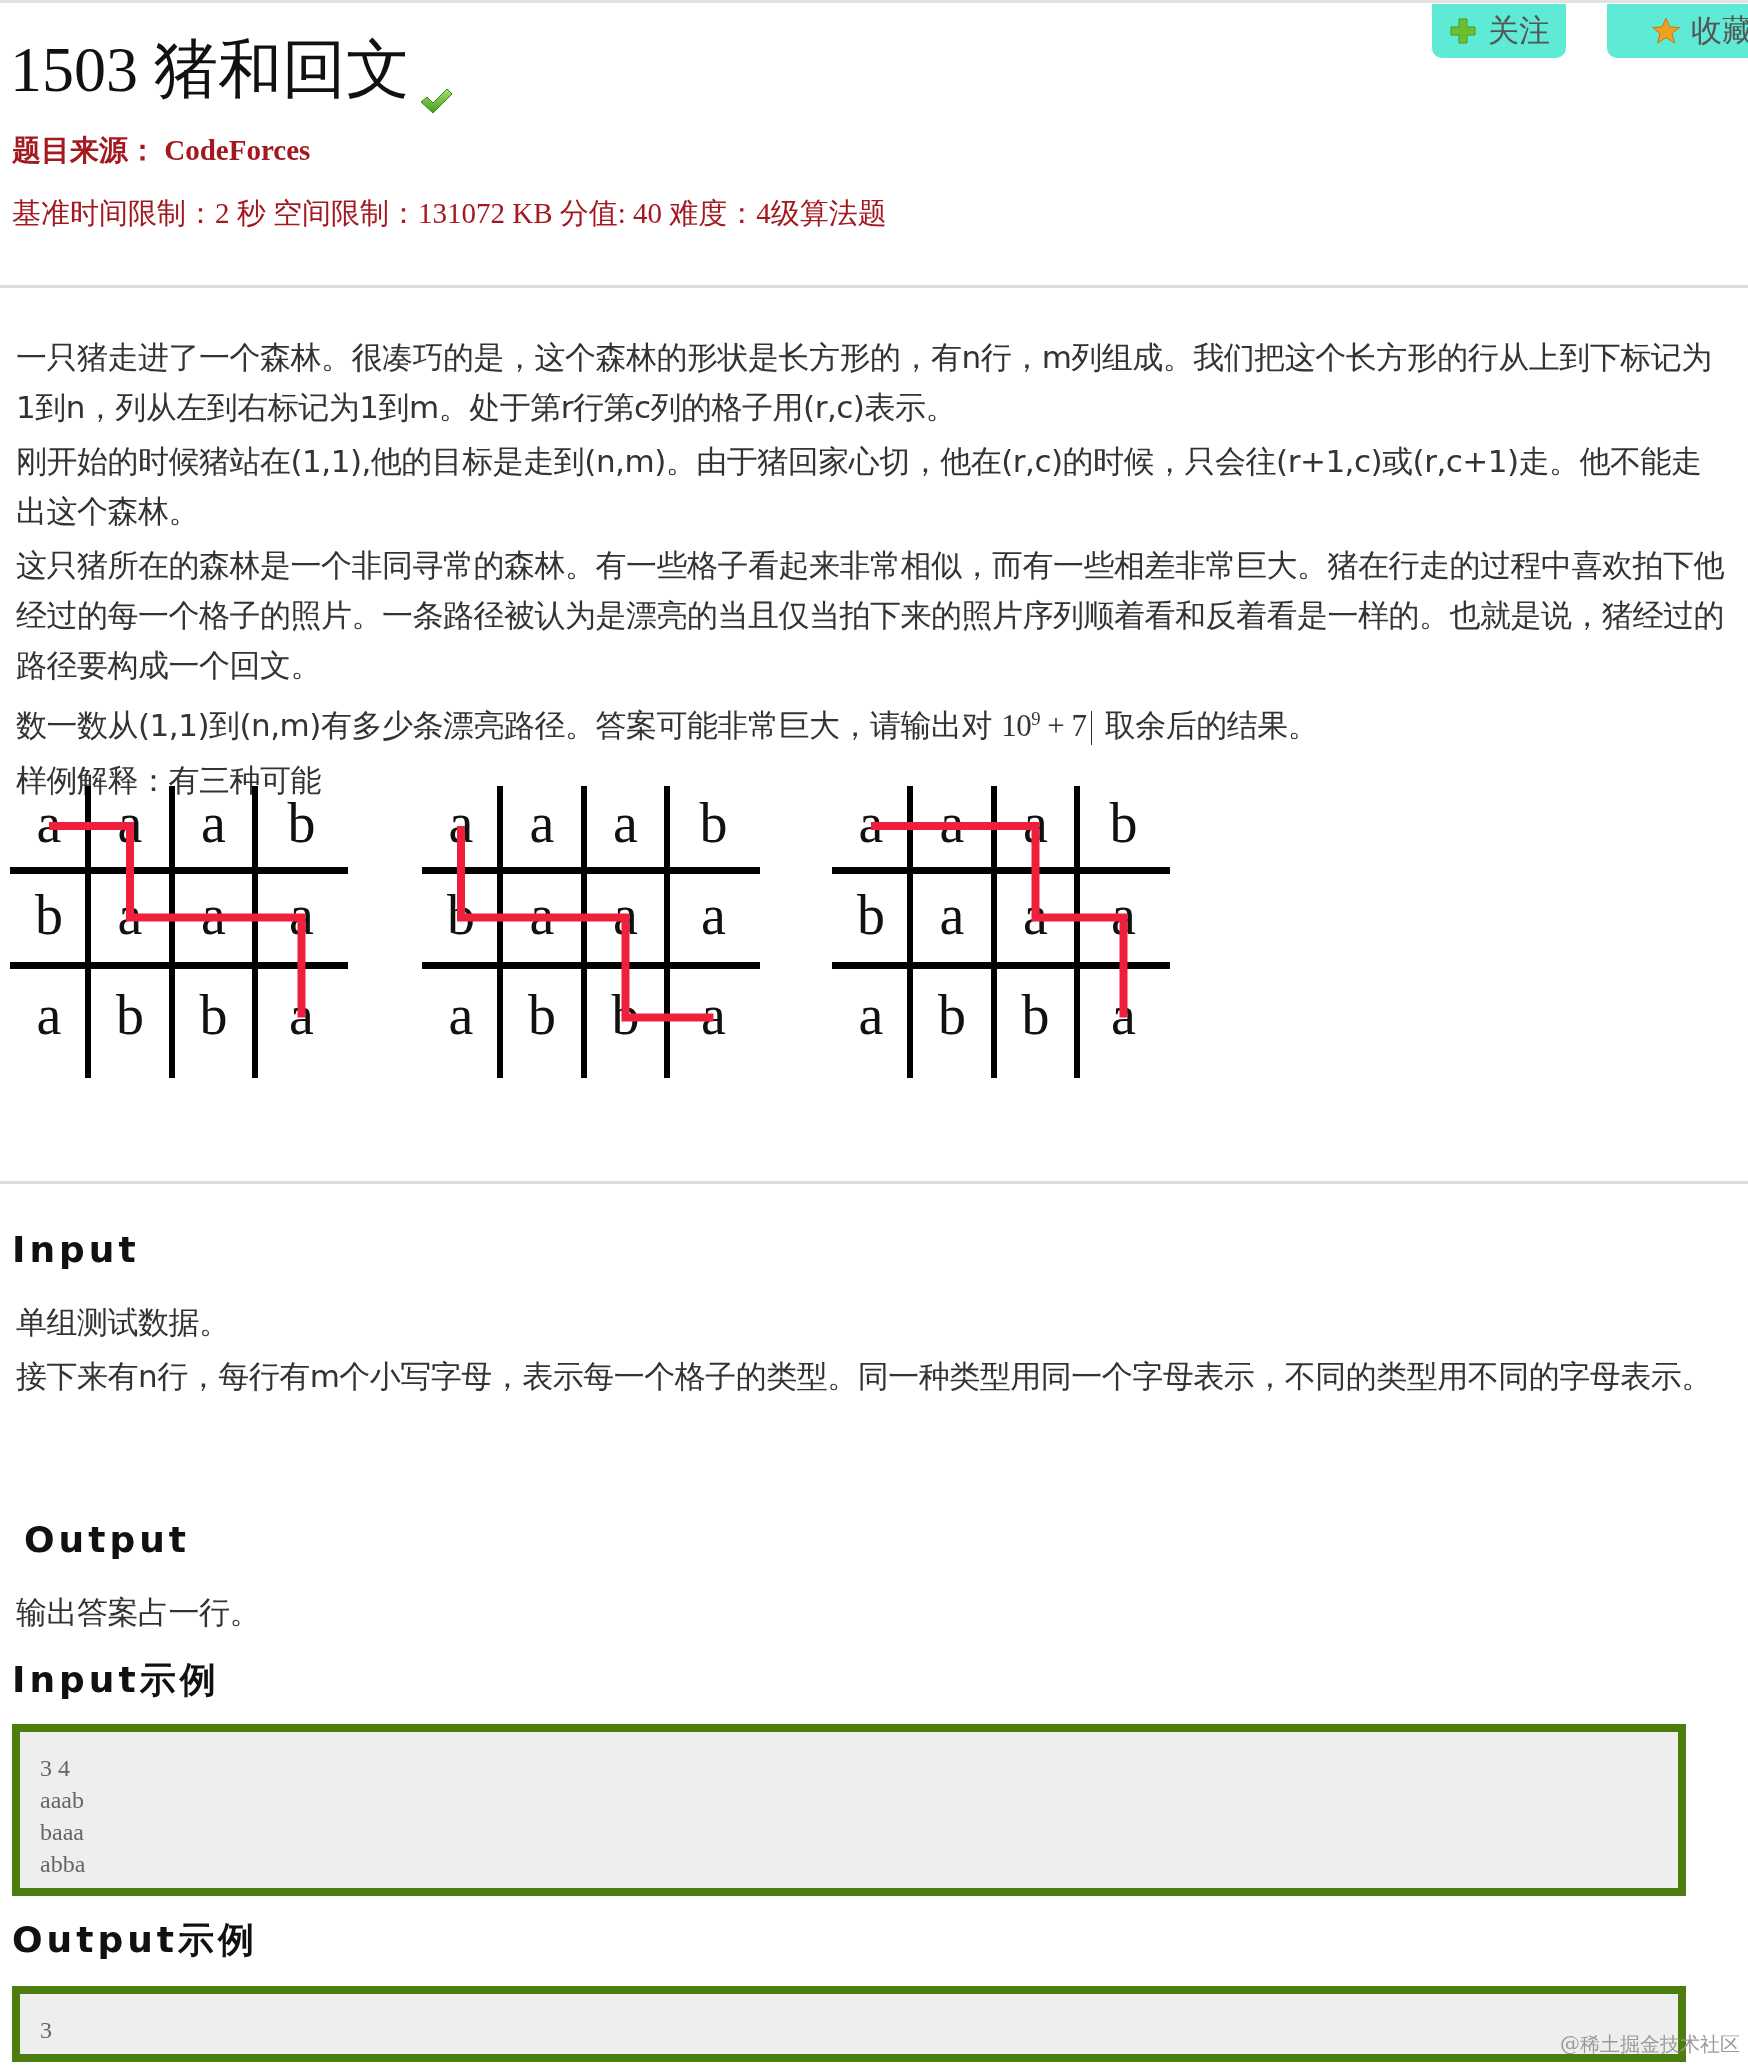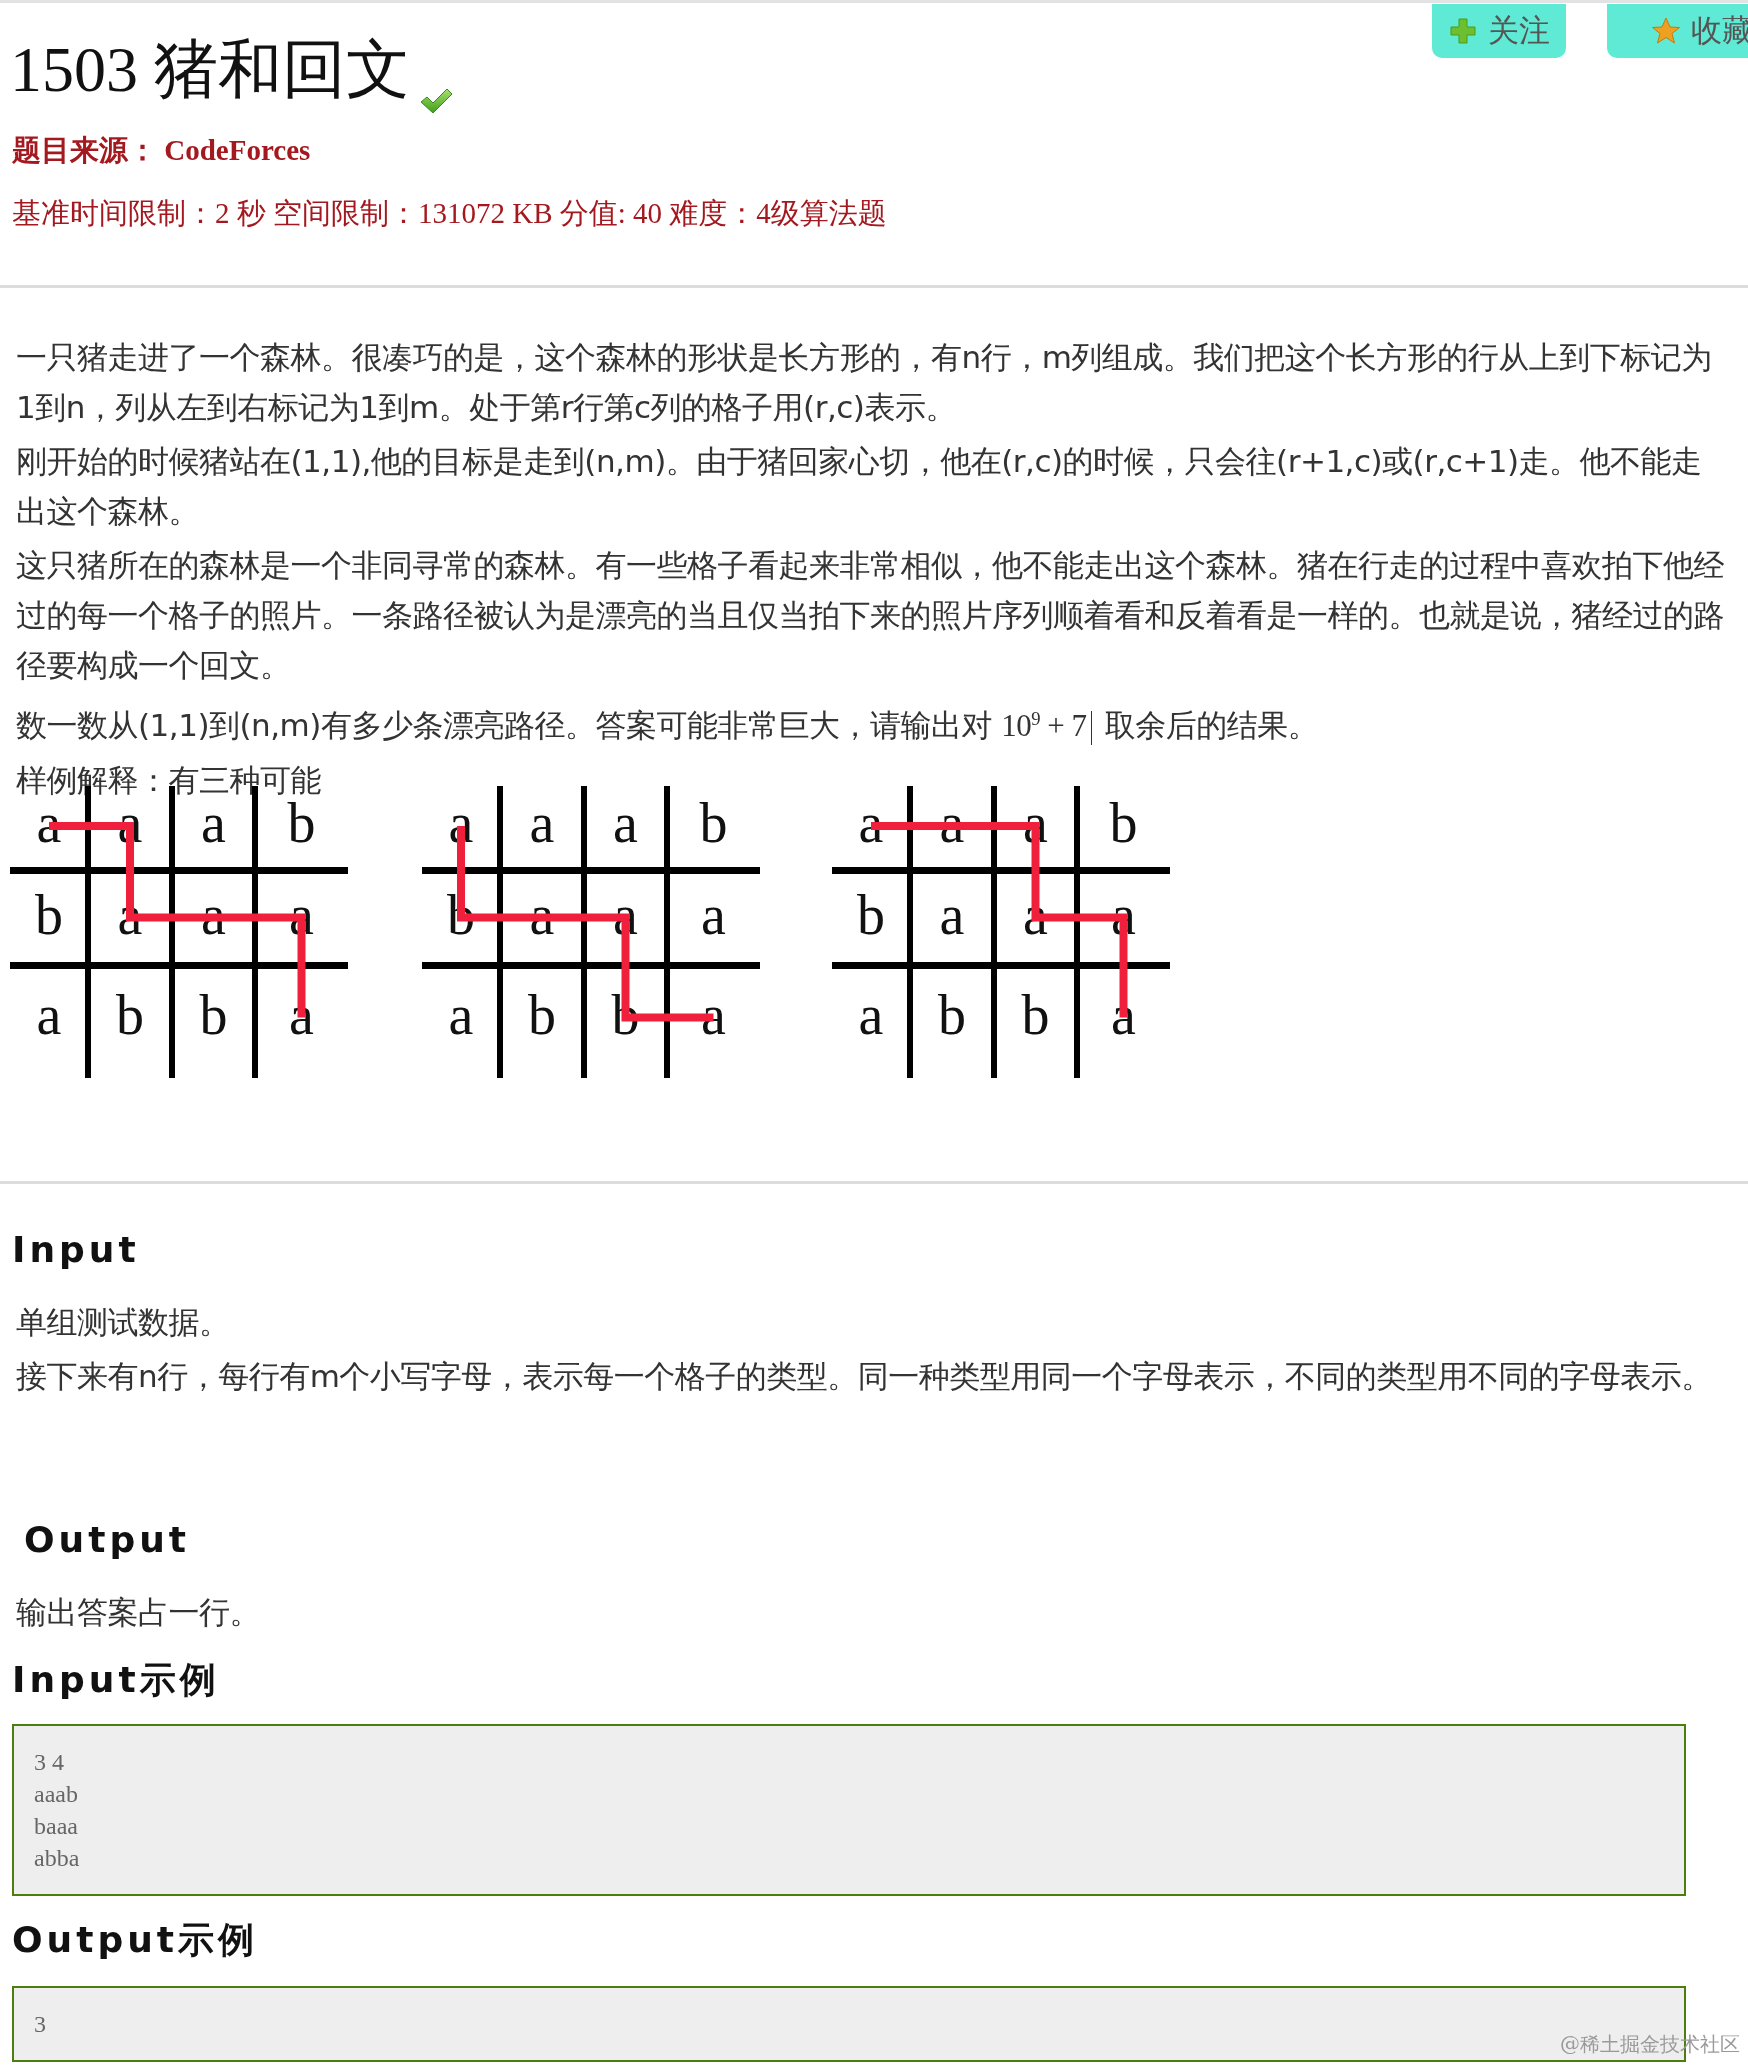--- a/index.html
+++ b/index.html
@@ -15,21 +15,21 @@
   .red { position:absolute; left:12px; color:#a3191f; white-space:nowrap; font-family:"Liberation Serif","DejaVu Serif",serif; }
   .src { top:130px; font-size:29px; line-height:40px;font-weight:bold; }
   .limits { top:193px; font-size:29px; line-height:40px; }
   .divider { position:absolute; left:0; width:1748px; height:3px; background:#dcdcdc; }
   .para { position:absolute; left:12px; width:1720px; font-size:31px; line-height:50px; color:#333;
           font-family:"DejaVu Sans","Liberation Sans",sans-serif; letter-spacing:-0.5px; }
   .para p { margin:4px; }
   .grids { position:absolute; left:10px; top:778px; }
   .sec-h { position:absolute; left:12px; font-size:36px; font-weight:bold; color:#111; letter-spacing:4px;
            font-family:"DejaVu Sans","Liberation Sans",sans-serif; line-height:44px; }
-  .box { position:absolute; left:12px; width:1674px; background:#eeeeee; border:2px solid #4d7c0f; box-sizing:border-box;
+  .box { position:absolute; left:12px; width:1674px; background:#eeeeee; border:8px solid #4d7c0f; box-sizing:border-box;
          padding:20px 20px; font-family:"Liberation Serif","DejaVu Serif",serif; font-size:24px; color:#666; line-height:32px; white-space:pre; }
   .watermark { position:absolute; right:8px; bottom:12px; font-size:20px; color:#9a9a9a; font-family:"DejaVu Serif",serif; }
   .math { font-family:"Liberation Serif","DejaVu Serif",serif; }
   sup { font-size:0.6em; }
   .caret { display:inline-block; width:1px; height:34px; background:#333; vertical-align:middle; margin:0 4px; }
 </style>
 </head>
 <body>
 
 <div class="topline"></div>
@@ -66,21 +66,21 @@
   <span>题目来源：</span>
   <span>CodeForces</span>
 </div>
 <div class="red limits">基准时间限制：2 秒 空间限制：131072 KB 分值: 40 难度：4级算法题</div>
 
 <div class="divider" style="top:285px;"></div>
 
 <div class="para" style="top:328px;">
   <p>一只猪走进了一个森林。很凑巧的是，这个森林的形状是长方形的，有n行，m列组成。我们把这个长方形的行从上到下标记为1到n，列从左到右标记为1到m。处于第r行第c列的格子用(r,c)表示。</p>
   <p>刚开始的时候猪站在(1,1),他的目标是走到(n,m)。由于猪回家心切，他在(r,c)的时候，只会往(r+1,c)或(r,c+1)走。他不能走出这个森林。</p>
-  <p>这只猪所在的森林是一个非同寻常的森林。有一些格子看起来非常相似，他不能走出这个森林。猪在行走的过程中喜欢拍下他经过的每一个格子的照片。一条路径被认为是漂亮的当且仅当拍下来的照片序列顺着看和反着看是一样的。也就是说，猪经过的路径要构成一个回文。</p>
+  <p>这只猪所在的森林是一个非同寻常的森林。有一些格子看起来非常相似，而有一些相差非常巨大。猪在行走的过程中喜欢拍下他经过的每一个格子的照片。一条路径被认为是漂亮的当且仅当拍下来的照片序列顺着看和反着看是一样的。也就是说，猪经过的路径要构成一个回文。</p>
   <p><span>数一数从(1,1)到(n,m)有多少条漂亮路径。答案可能非常巨大，请输出对 </span><span class="math"><span>10</span><sup>9</sup><span> + 7</span></span><span class="caret"></span><span> 取余后的结果。</span></p>
   <p>样例解释：有三种可能</p>
 </div>
 
 <svg class="grids" width="1230" height="300" viewBox="0 0 1230 300" id="gridsvg">
     <rect x="0" y="89" width="338" height="7" fill="#000"></rect>
     <rect x="0" y="184" width="338" height="7" fill="#000"></rect>
     <rect x="75" y="8" width="6" height="292" fill="#000"></rect>
     <rect x="159" y="8" width="6" height="292" fill="#000"></rect>
     <rect x="242" y="8" width="6" height="292" fill="#000"></rect>

